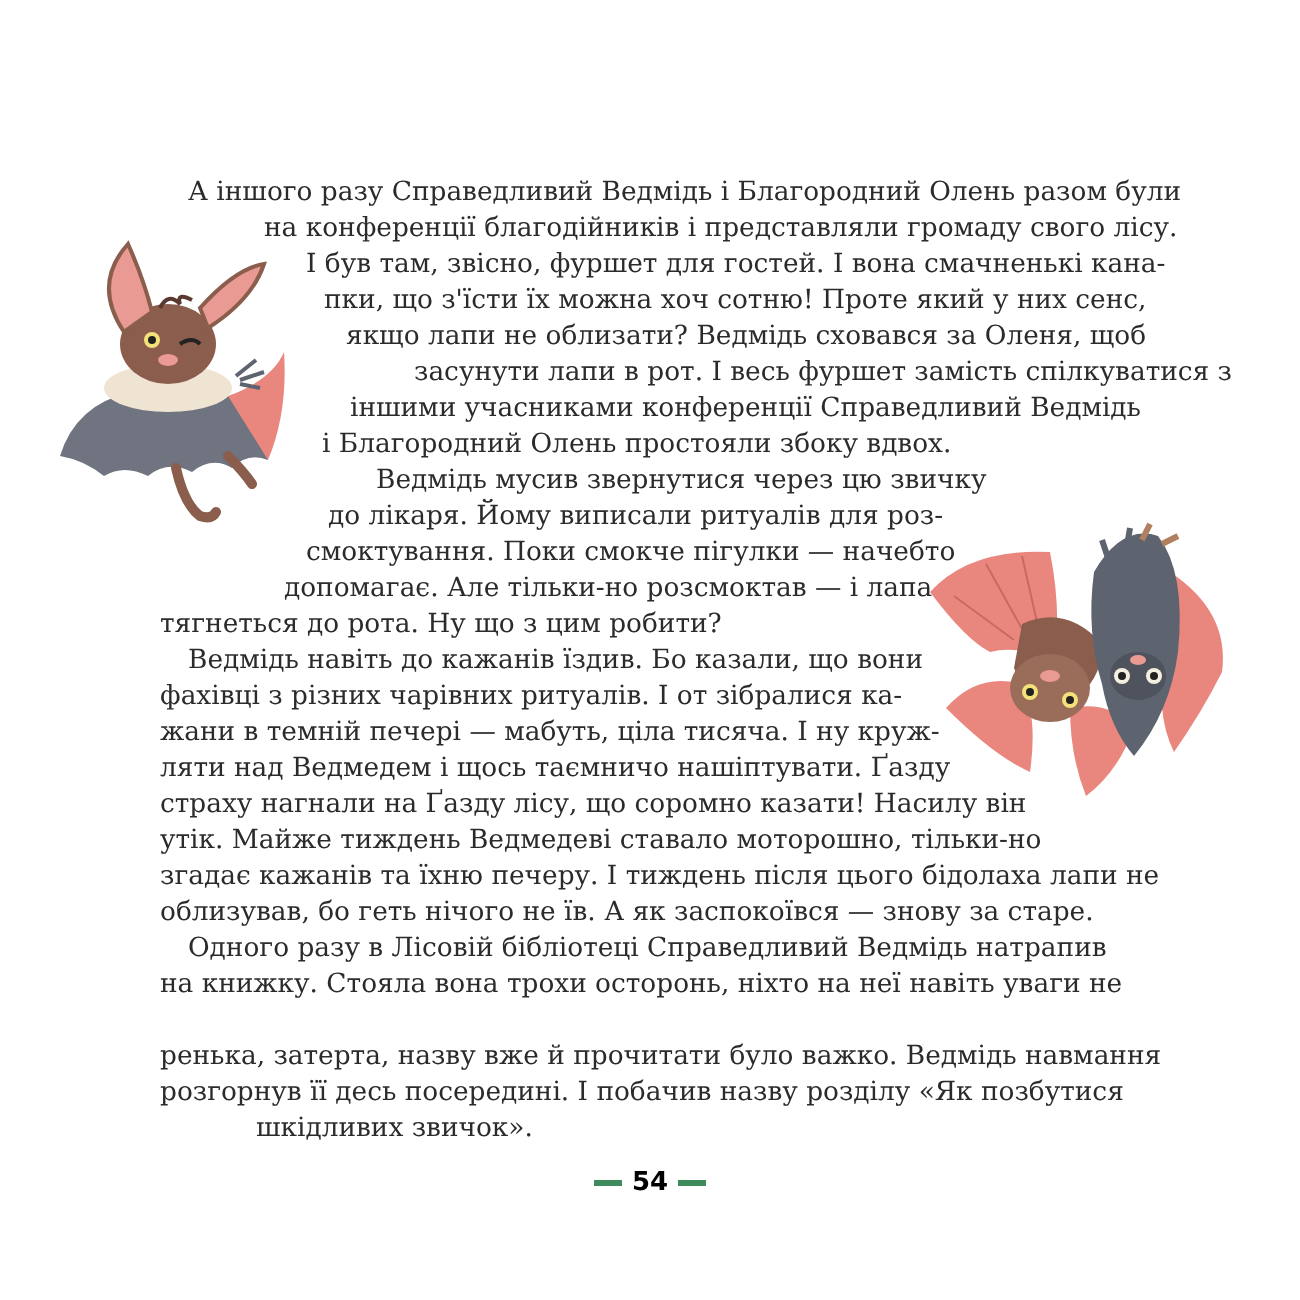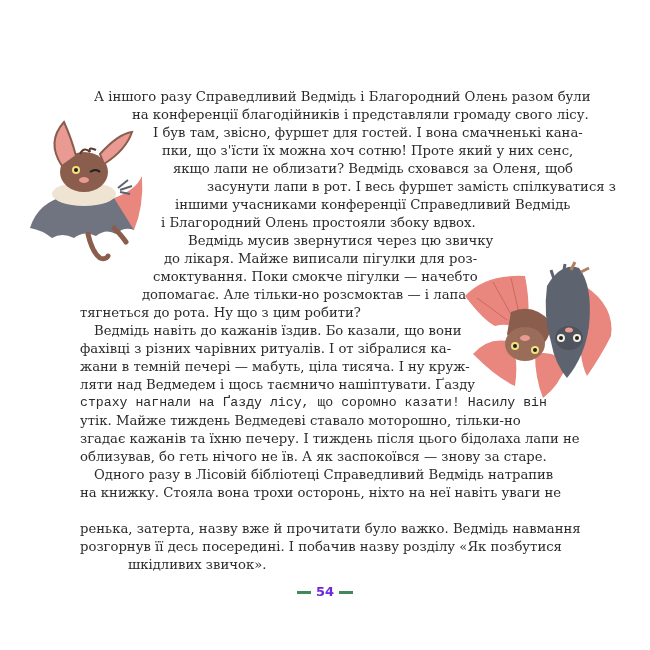--- a/index.html
+++ b/index.html
@@ -15,21 +15,21 @@
       height: 18px;
     }
     .folio {
       position: absolute;
       left: 0; width: 650px;
       top: 584px;
       text-align: center;
       font-family: "DejaVu Sans", "Liberation Sans", sans-serif;
       font-weight: bold;
       font-size: 13px;
-      color: #6d28d9;
+      color: #000000;
     }
     .folio .dash { display: inline-block; width: 14px; height: 3px; background: #3e8a5a; vertical-align: middle; margin: 0 5px; }
     .illus { position: absolute; }
   </style>
 </head>
 <body>
 
 <div class="page">
 
   <svg class="illus" style="left:18px; top:110px;" width="130" height="160" viewBox="0 0 130 160">
@@ -89,29 +89,29 @@
 
   <div class="line" style="left:94px; top:88px;">А іншого разу Справедливий Ведмідь і Благородний Олень разом були</div>
   <div class="line" style="left:132px; top:106px;">на конференції благодійників і представляли громаду свого лісу.</div>
   <div class="line" style="left:153px; top:124px;">І був там, звісно, фуршет для гостей. І вона смачненькі кана-</div>
   <div class="line" style="left:162px; top:142px;">пки, що з'їсти їх можна хоч сотню! Проте який у них сенс,</div>
   <div class="line" style="left:173px; top:160px;">якщо лапи не облизати? Ведмідь сховався за Оленя, щоб</div>
   <div class="line" style="left:159px; top:178px;margin-left:48px;">засунути лапи в рот. І весь фуршет замість спілкуватися з</div>
   <div class="line" style="left:175px; top:196px;">іншими учасниками конференції Справедливий Ведмідь</div>
   <div class="line" style="left:161px; top:214px;">і Благородний Олень простояли збоку вдвох.</div>
   <div class="line" style="left:188px; top:232px;">Ведмідь мусив звернутися через цю звичку</div>
-  <div class="line" style="left:164px; top:250px;">до лікаря. Майже виписали пігулки для роз-</div>
+  <div class="line" style="left:164px; top:250px;">до лікаря. Йому виписали ритуалів для роз-</div>
   <div class="line" style="left:153px; top:268px;">смоктування. Поки смокче пігулки — начебто</div>
   <div class="line" style="left:128px; top:286px;margin-left:14px;">допомагає. Але тільки-но розсмоктав — і лапа</div>
   <div class="line" style="left:80px; top:304px;">тягнеться до рота. Ну що з цим робити?</div>
   <div class="line" style="left:94px; top:322px;">Ведмідь навіть до кажанів їздив. Бо казали, що вони</div>
   <div class="line" style="left:80px; top:340px;">фахівці з різних чарівних ритуалів. І от зібралися ка-</div>
   <div class="line" style="left:80px; top:358px;">жани в темній печері — мабуть, ціла тисяча. І ну круж-</div>
   <div class="line" style="left:80px; top:376px;">ляти над Ведмедем і щось таємничо нашіптувати. Ґазду</div>
-  <div class="line" style="left:80px; top:394px;font-family:Liberation Mono, monospace;">страху нагнали на Ґазду лісу, що соромно казати! Насилу він</div>
+  <div class="line" style="left:80px; top:394px;">страху нагнали на Ґазду лісу, що соромно казати! Насилу він</div>
   <div class="line" style="left:80px; top:412px;">утік. Майже тиждень Ведмедеві ставало моторошно, тільки-но</div>
   <div class="line" style="left:80px; top:430px;">згадає кажанів та їхню печеру. І тиждень після цього бідолаха лапи не</div>
   <div class="line" style="left:80px; top:448px;">облизував, бо геть нічого не їв. А як заспокоївся — знову за старе.</div>
   <div class="line" style="left:94px; top:466px;">Одного разу в Лісовій бібліотеці Справедливий Ведмідь натрапив</div>
   <div class="line" style="left:80px; top:484px;">на книжку. Стояла вона трохи осторонь, ніхто на неї навіть уваги не</div>
   <div class="line" style="left:80px; top:520px;">ренька, затерта, назву вже й прочитати було важко. Ведмідь навмання</div>
   <div class="line" style="left:80px; top:538px;">розгорнув її десь посередині. І побачив назву розділу «Як позбутися</div>
   <div class="line" style="left:80px; top:556px;margin-left:48px;">шкідливих звичок».</div>
 
   <div class="folio">

